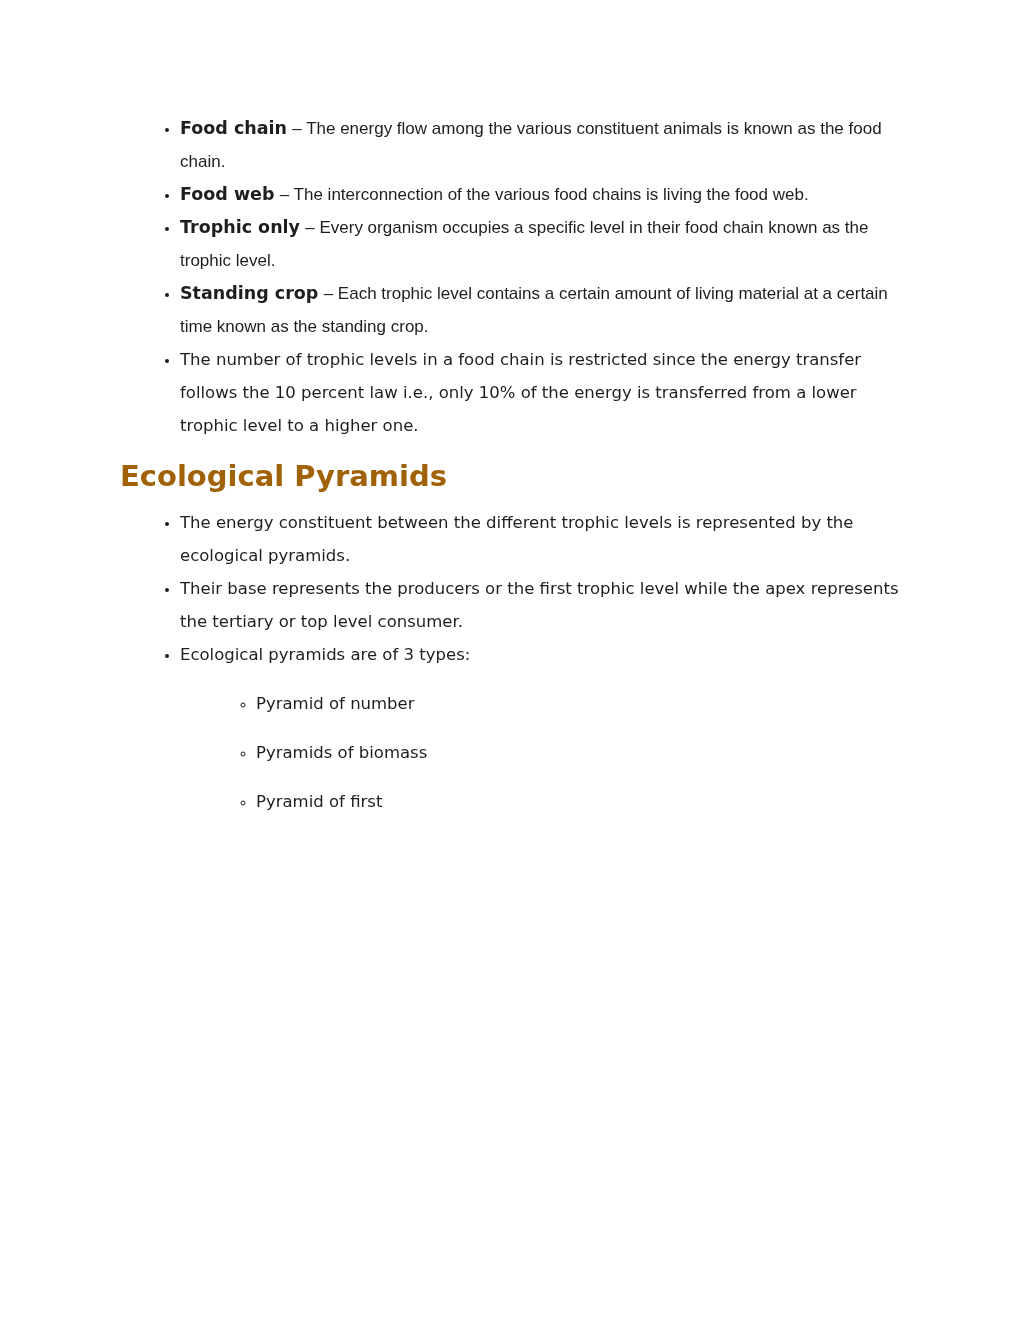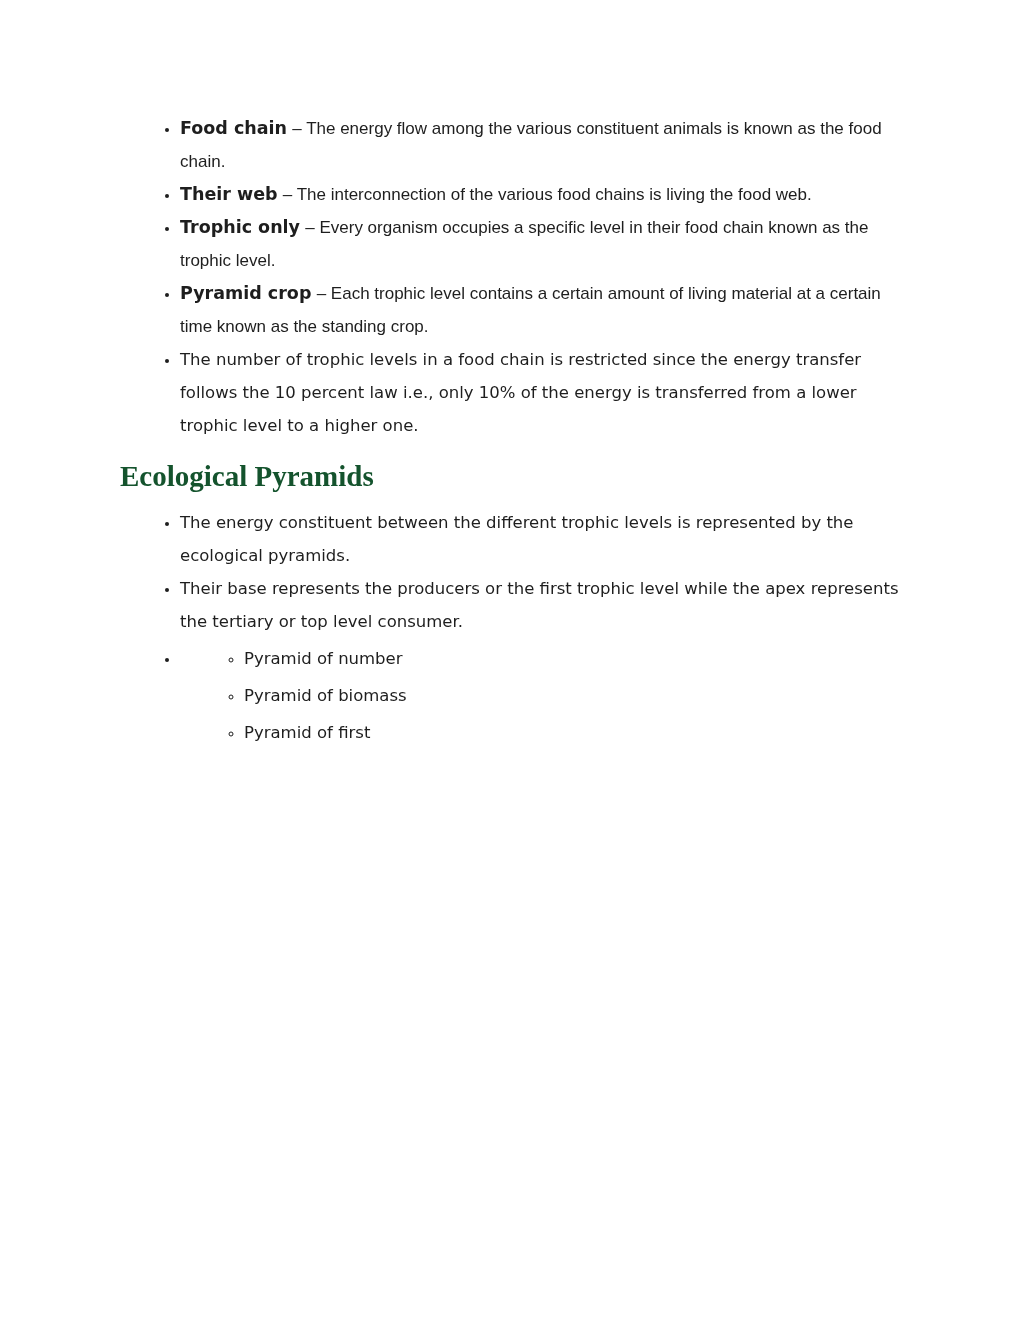--- a/index.html
+++ b/index.html
@@ -56,70 +56,71 @@
     margin: 16px 0 12px 0;
   }
   ul.sub-bullets {
     margin: 0;
     padding: 0 0 0 60px;
     list-style: circle outside;
   }
   ul.sub-bullets > li {
     font-size: 17px;
     line-height: 33px;
-    margin: 4px;
+    margin: 16px;
   }
   ul.sub-bullets > li::marker {
     font-size: 13px;
     color: #1e1e1e;
   }
 </style>
 </head>
 <body>
 
 <div class="page">
 
   <ul class="bullets">
     <li>
       <span class="term">Food chain</span>
       <span class="desc">– The energy flow among the various constituent animals is known as the food chain.</span>
     </li>
     <li>
-      <span class="term">Their web</span>
+      <span class="term">Food web</span>
       <span class="desc">– The interconnection of the various food chains is living the food web.</span>
     </li>
     <li>
       <span class="term">Trophic only</span>
       <span class="desc">– Every organism occupies a specific level in their food chain known as the trophic level.</span>
     </li>
     <li>
-      <span class="term">Pyramid crop</span>
+      <span class="term">Standing crop</span>
       <span class="desc">– Each trophic level contains a certain amount of living material at a certain time known as the standing crop.</span>
     </li>
     <li>
       <span class="plain">The number of trophic levels in a food chain is restricted since the energy transfer follows the 10 percent law i.e., only 10% of the energy is transferred from a lower trophic level to a higher one.</span>
     </li>
   </ul>
 
-  <h1 class="section-heading" style="color: #14532d; font-family: Liberation Serif, serif;">Ecological Pyramids</h1>
+  <h1 class="section-heading" style="color: #a16207;">Ecological Pyramids</h1>
 
   <ul class="bullets">
     <li>
       <span class="plain">The energy constituent between the different trophic levels is represented by the ecological pyramids.</span>
     </li>
     <li>
       <span class="plain">Their base represents the producers or the first trophic level while the apex represents the tertiary or top level consumer.</span>
     </li>
     <li>
+      <span class="plain">Ecological pyramids are of 3 types:</span>
       <ul class="sub-bullets">
         <li>
           <span class="plain">Pyramid of number</span>
         </li>
         <li>
-          <span class="plain">Pyramid of biomass</span>
+          <span class="plain">Pyramids of biomass</span>
         </li>
         <li>
           <span class="plain">Pyramid of first</span>
         </li>
       </ul>
     </li>
   </ul>
 
 </div>
 

